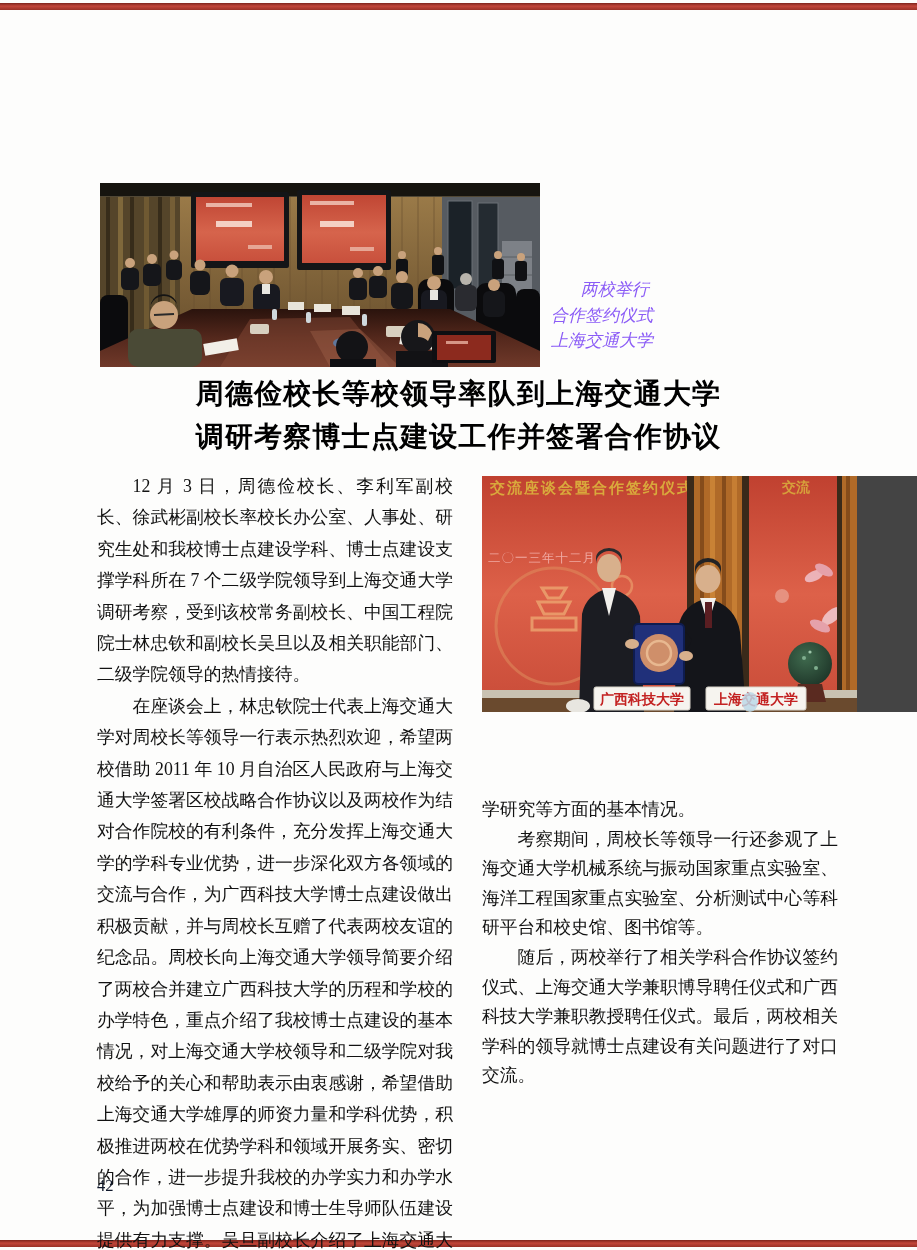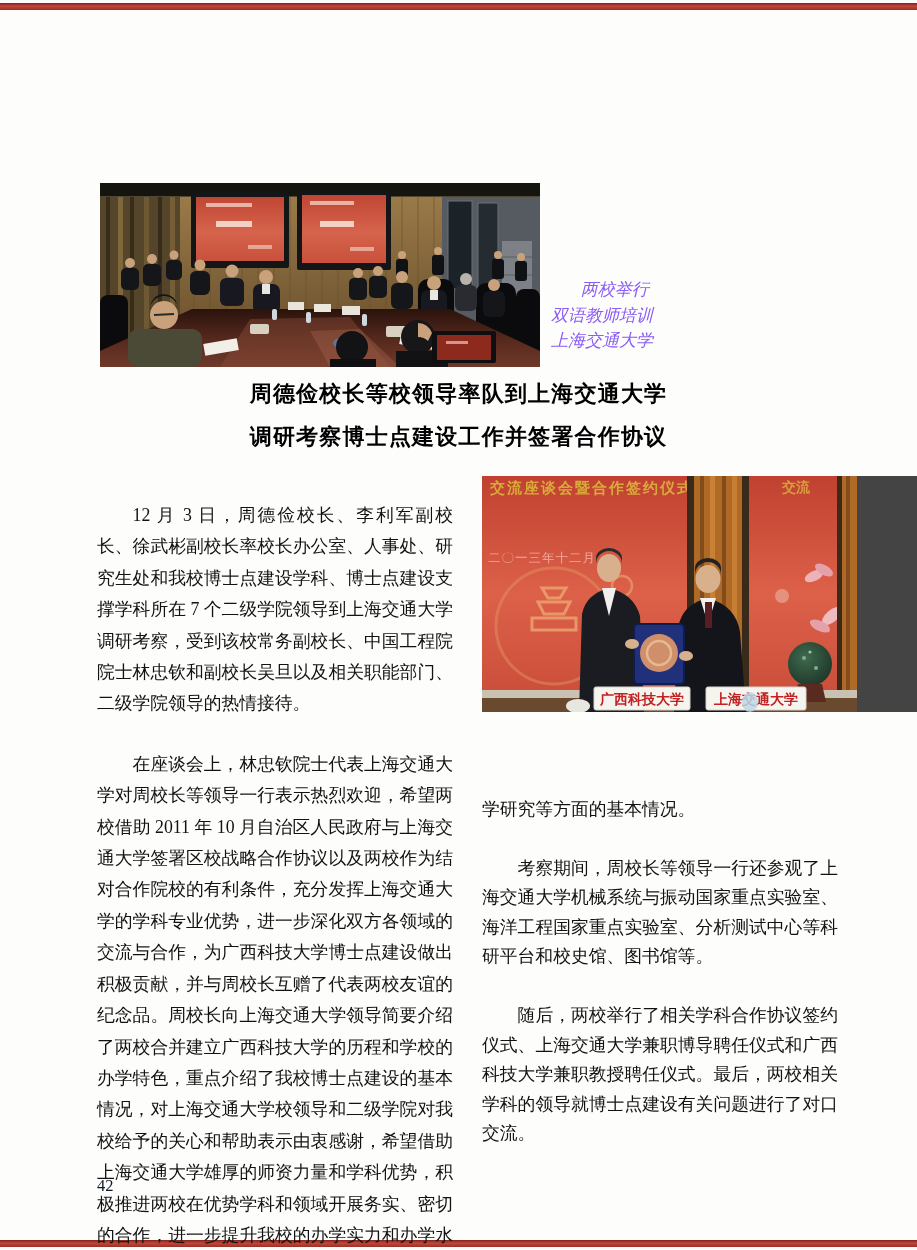--- a/index.html
+++ b/index.html
@@ -24,26 +24,26 @@
     font-size:17px;line-height:25.5px;
   }
   .caption1 .first{text-indent:1.75em;}
   .caption2{
     position:absolute;left:479px;top:718px;width:378px;
     font-size:16.5px;line-height:26px;text-align:justify;text-indent:1.5em;
   }
 
   .headline{
     position:absolute;left:0;top:372px;width:917px;text-align:center;
-    font-weight:900;font-size:22px;line-height:43px;letter-spacing:1.2px;color:#000;
+    font-weight:900;font-size:28px;line-height:43px;letter-spacing:1.2px;color:#000;
   }
 
   .bodycol{position:absolute;text-align:justify;font-size:17.8px;color:#121212;}
   .bodycol p{margin:0;padding:0;}
-  .bodycol p.indent{text-indent:2em;margin-top:29px;}
+  .bodycol p.indent{text-indent:2em;}
   .col-left{left:97px;top:471px;width:356px;line-height:31.4px;}
   .col-right-text{left:482px;top:795px;width:356px;line-height:29.6px;}
 
   .page-number{position:absolute;left:97px;top:1176px;font-size:16.5px;color:#0f172a;}
 </style>
 </head>
 <body>
 
 <div class="page">
 
@@ -249,21 +249,21 @@
       <g>
         <rect x="332" y="148" width="64" height="32" rx="2" fill="#0f0f12"></rect>
         <rect x="337" y="152" width="54" height="25" fill="#8c2a1e"></rect>
         <rect x="346" y="158" width="22" height="3" fill="#e8b0a0" opacity="0.8"></rect>
       </g>
     </svg>
   </div>
 
   <div class="caption caption1">
     <div class="first">两校举行</div>
-    <div>双语教师培训</div>
+    <div>合作签约仪式</div>
     <div>上海交通大学</div>
   </div>
 
   <div class="headline">
     <div>周德俭校长等校领导率队到上海交通大学</div>
     <div>调研考察博士点建设工作并签署合作协议</div>
   </div>
 
   <div class="bodycol col-left">
     <p class="indent">12 月 3 日，周德俭校长、李利军副校长、徐武彬副校长率校长办公室、人事处、研究生处和我校博士点建设学科、博士点建设支撑学科所在 7 个二级学院领导到上海交通大学调研考察，受到该校常务副校长、中国工程院院士林忠钦和副校长吴旦以及相关职能部门、二级学院领导的热情接待。</p>

